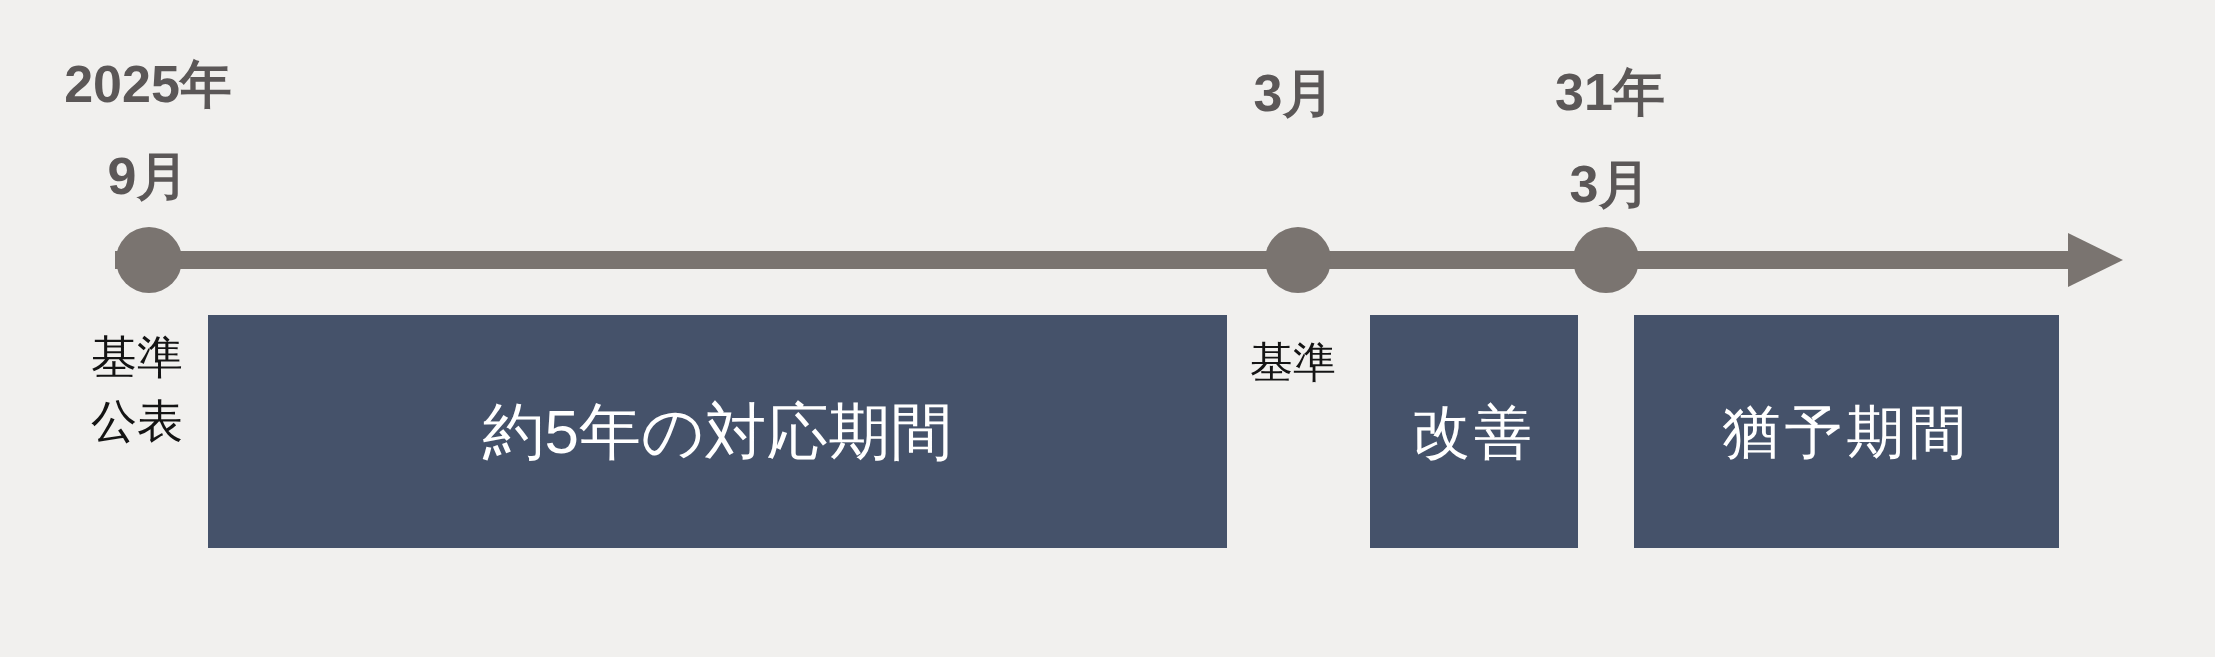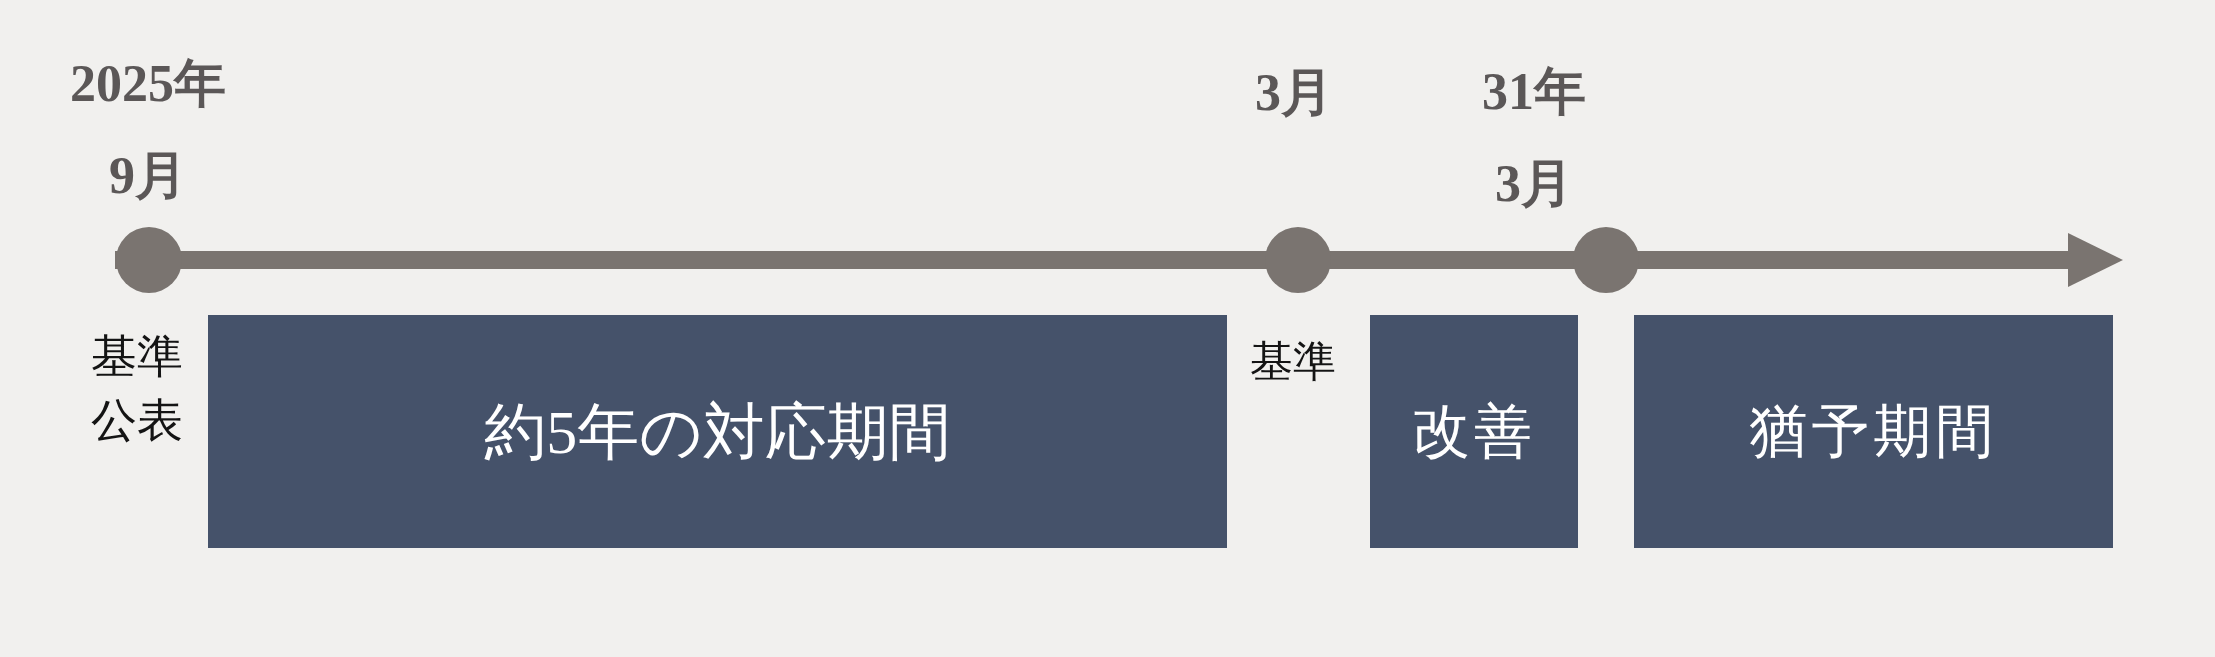--- a/index.html
+++ b/index.html
@@ -5,38 +5,38 @@
   html, body {
     margin: 0;
     padding: 0;
     background: #ffffff;
   }
   .canvas {
     position: relative;
     width: 2215px;
     height: 657px;
     background: var(--background, #f1f0ee);
-    font-family: Liberation Serif, serif;
+    font-family: Liberation Sans, sans-serif;
     overflow: hidden;
   }
 
   
   .date-group {
     position: absolute;
     transform: translateX(-50%);
     text-align: center;
     color: var(--date-text, #5b5757);
     font-size: 52px;
     font-weight: 700;
     line-height: 92px;
     white-space: nowrap;
   }
   .dg-1 { left: 148px;  top: 38px; }
   .dg-2 { left: 1294px; top: 47px; }
-  .dg-3 { left: 1534px; top: 46px; }
+  .dg-3 { left: 1610px; top: 46px; }
 
   
   .tl-line {
     position: absolute;
     left: 115px;
     top: 251px;
     width: 1957px;
     height: 18px;
     background: var(--timeline-gray, #7a7470);
   }
@@ -83,21 +83,21 @@
     height: 233px;
     background: var(--box-fill, #45526a);
     color: var(--box-text, #ffffff);
     display: flex;
     align-items: center;
     justify-content: center;
     text-align: center;
   }
   .box-1 { left: 208px;  width: 1019px; }
   .box-2 { left: 1370px; width: 208px; justify-content: center; }
-  .box-3 { left: 1634px; width: 479px; }
+  .box-3 { left: 1634px; width: 425px; }
   .period-label {
     font-size: 62px;
     line-height: 1;
     white-space: nowrap;
   }
   .box-2 .period-label,
   .box-3 .period-label {
     font-size: 58px;
     letter-spacing: 4px;
   }

